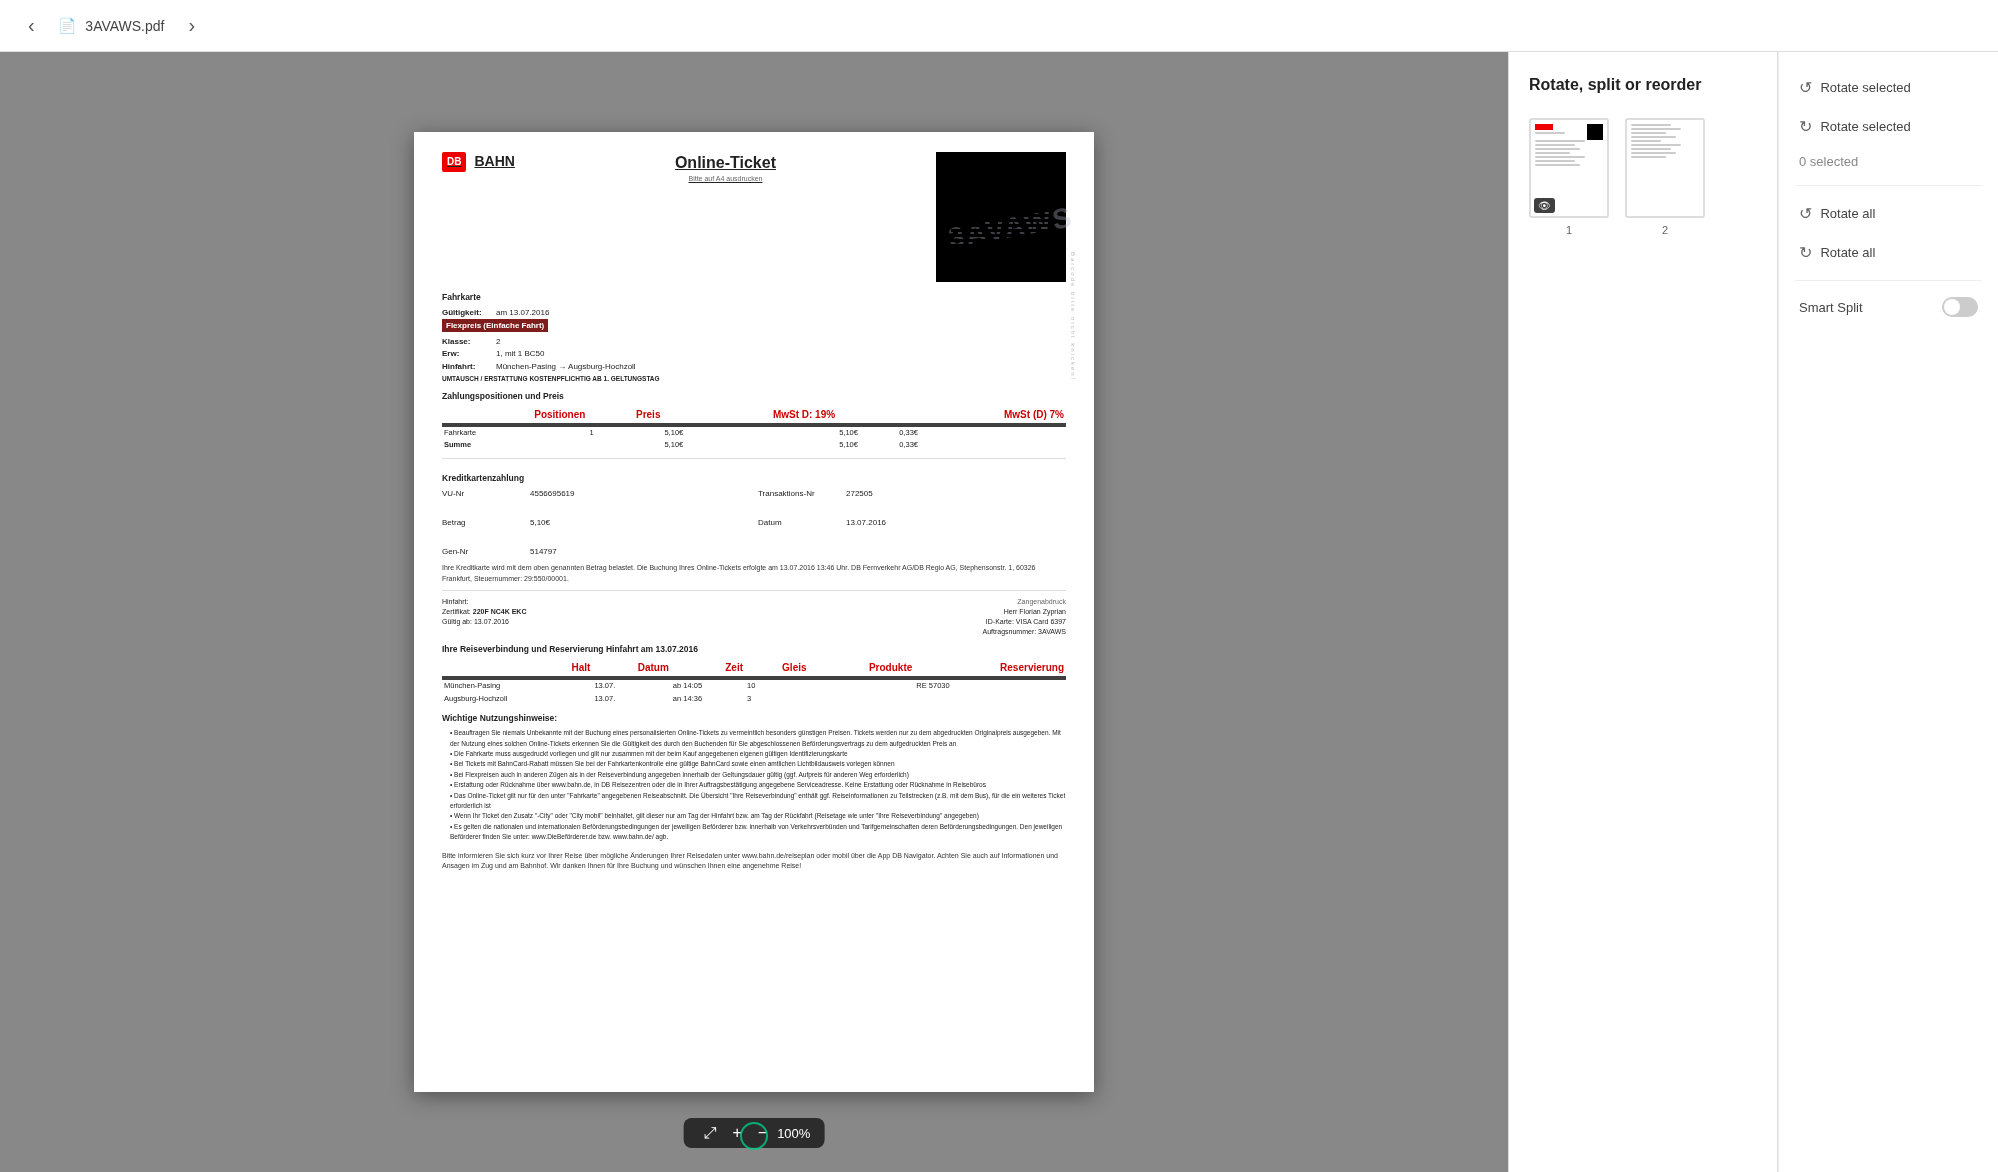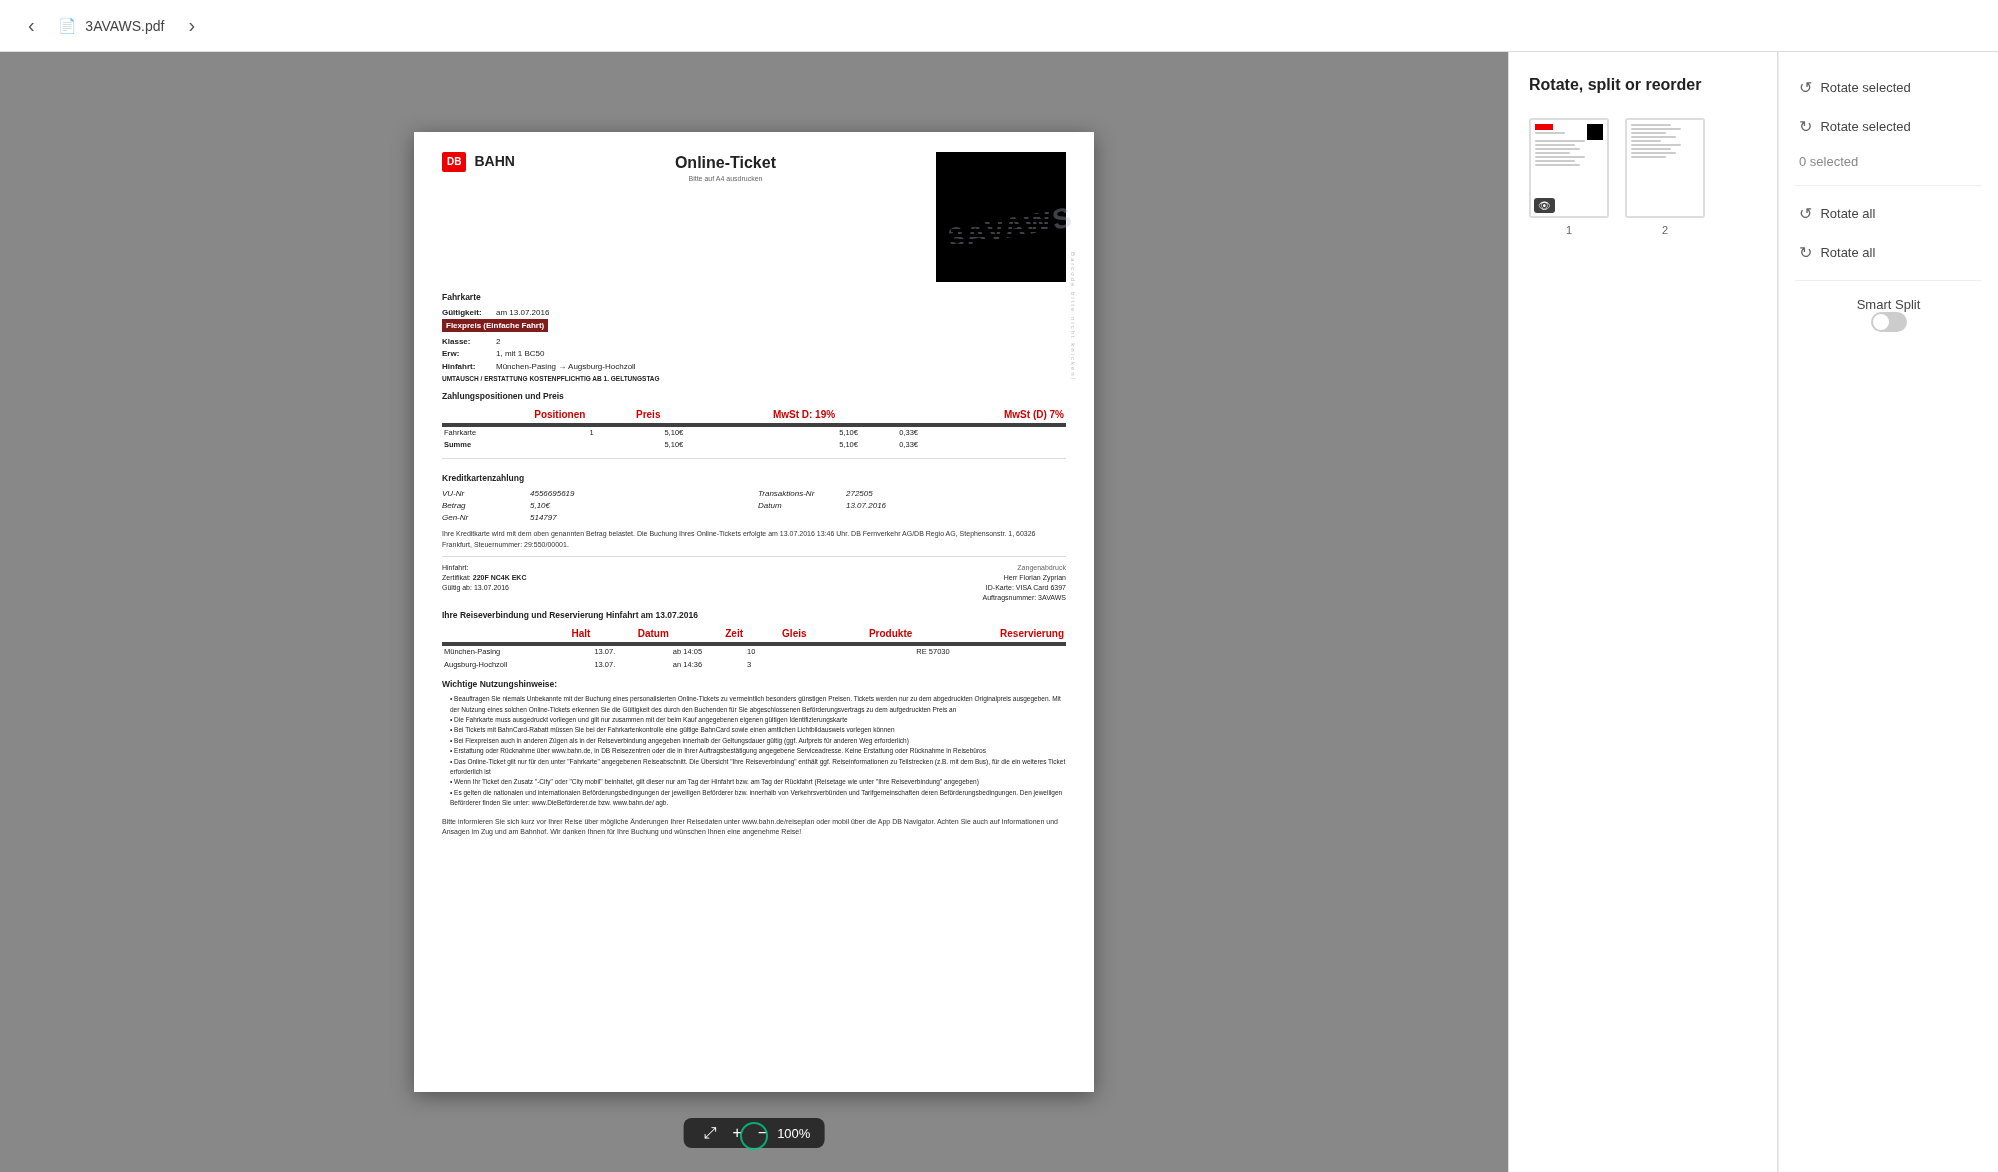--- a/index.html
+++ b/index.html
@@ -156,21 +156,20 @@
       font-size: 13px;
       color: #888;
       padding: 4px;
     }
     .divider { height: 1px; background: #eee; margin: 4px 0; }
     .smart-split-row {
       display: flex;
       align-items: center;
       justify-content: space-between;
       padding: 4px 4px;
-      flex-direction: column;
     }
     .smart-split-label { font-size: 13px; color: #444; }
     .toggle {
       width: 36px;
       height: 20px;
       background: #ccc;
       border-radius: 10px;
       cursor: pointer;
       position: relative;
     }
@@ -194,21 +193,21 @@
       width: 28px;
       height: 28px;
       border: 2px solid #00cc88;
       border-radius: 50%;
       opacity: 0.8;
       z-index: 10;
     }
 
     
     .doc-content { padding: 20px 28px; font-size: 8px; line-height: 1.4; }
-    .db-header { display: flex; align-items: flex-start; justify-content: space-between; margin-bottom: 10px; }
+    .db-header { display: flex; align-items: flex-start; justify-content: space-between; margin-bottom: 10px; text-decoration: underline; }
     .db-badge {
       background: #e00;
       color: #fff;
       font-weight: bold;
       font-size: 10px;
       padding: 3px 5px;
       border-radius: 2px;
     }
     .db-bahn { font-size: 14px; font-weight: 700; }
     .online-ticket { font-size: 16px; font-weight: 700; text-align: center; }
@@ -339,21 +338,21 @@
               <td></td>
               <td>5,10€</td>
               <td>5,10€</td>
               <td>0,33€</td>
             </tr>
           </tbody>
         </table>
 
         <div class="payment-section">
           <div class="section-title">Kreditkartenzahlung</div>
-          <div style="display:grid; grid-template-columns: 80px 1fr 80px 1fr; gap: 1px 8px; font-style: italic;">
+          <div style="display:grid; grid-template-columns: 80px 1fr 80px 1fr; gap: 18px 8px;">
             <span>VU-Nr</span>
             <span>4556695619</span>
             <span>Transaktions-Nr</span>
             <span>272505</span>
             <span>Betrag</span>
             <span>5,10€</span>
             <span>Datum</span>
             <span>13.07.2016</span>
             <span>Gen-Nr</span>
             <span>514797</span>

